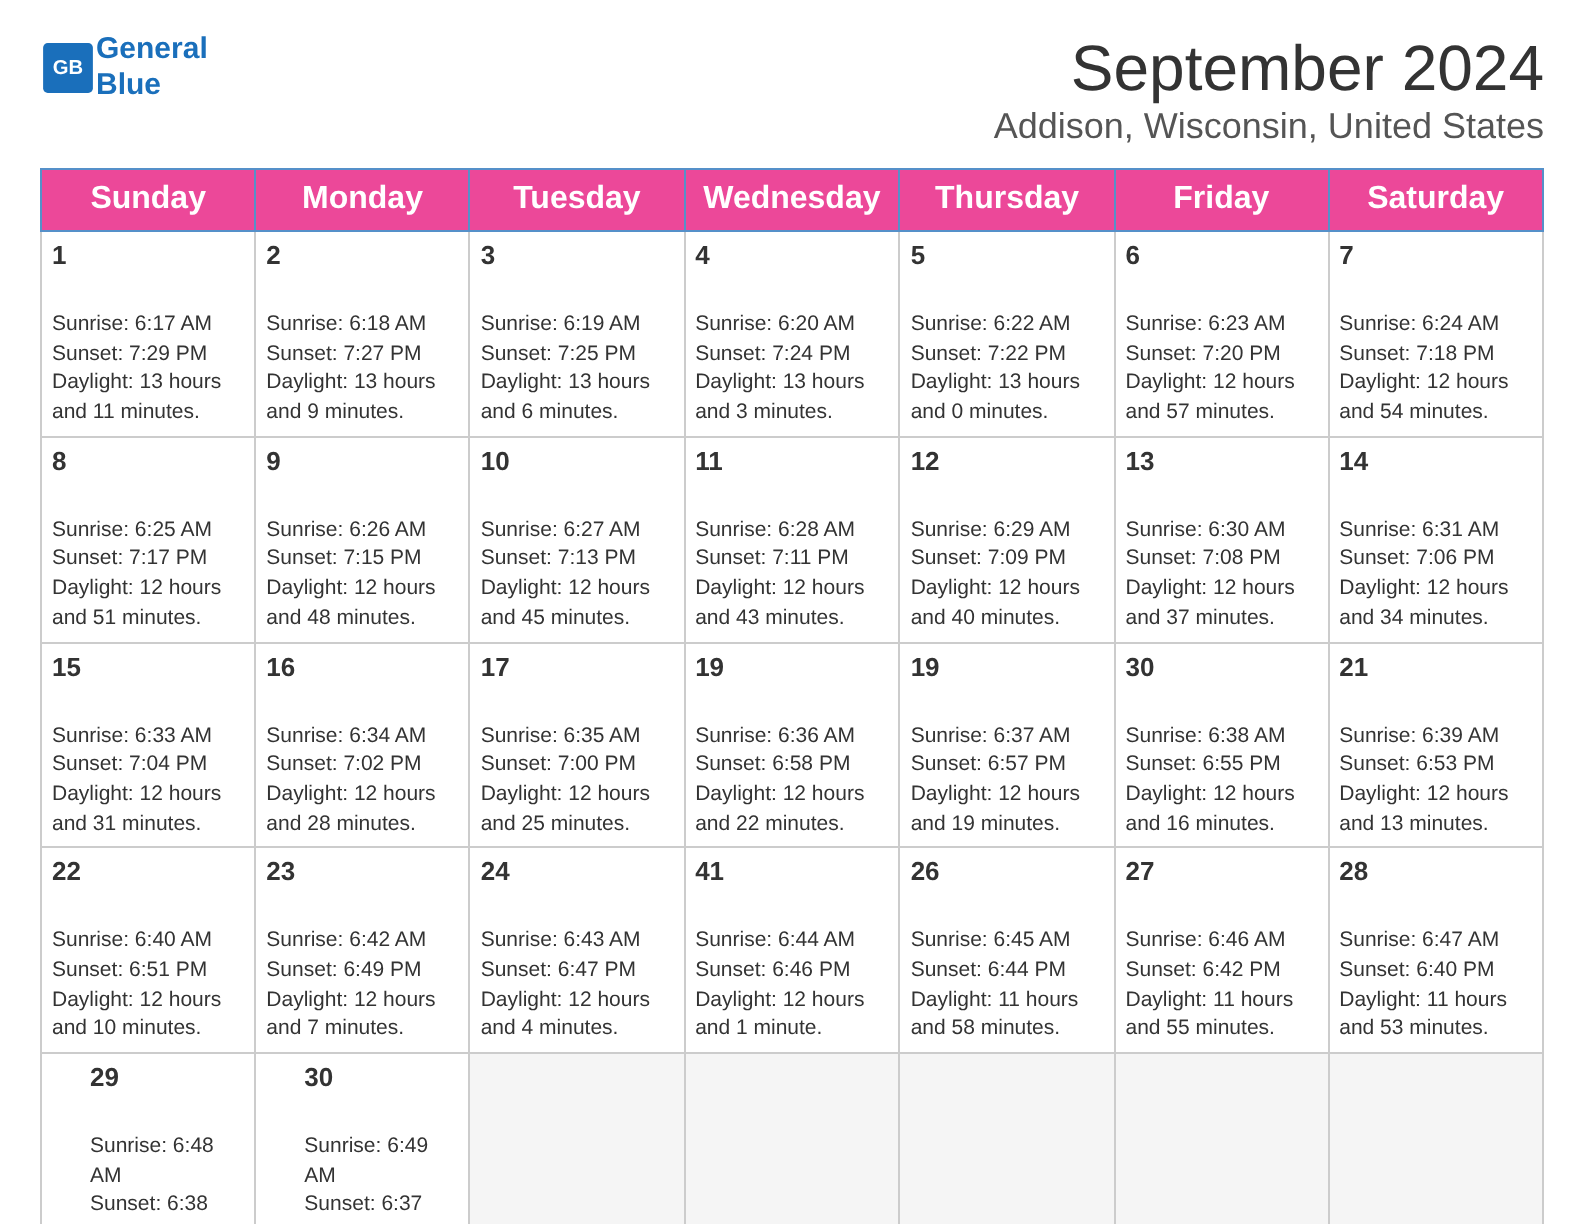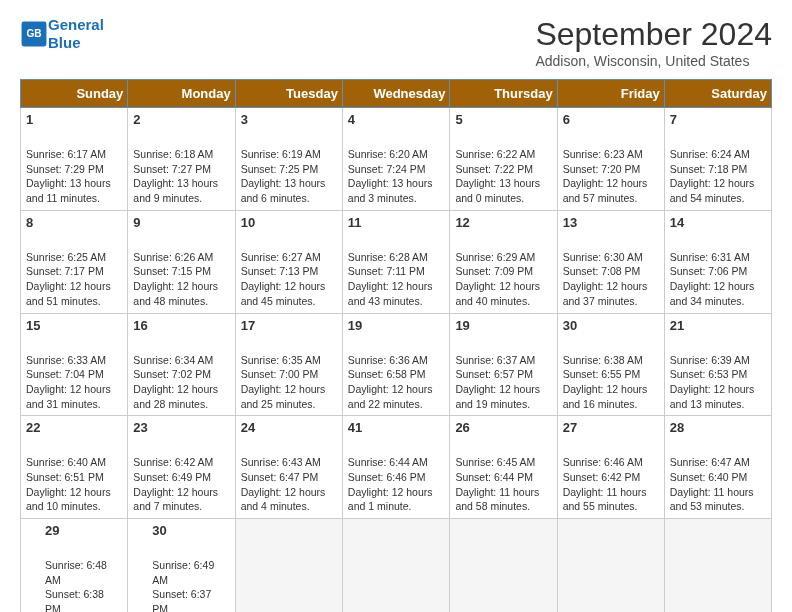--- a/index.html
+++ b/index.html
@@ -28,43 +28,44 @@
       line-height: 1.2;
     }
     .logo-text span {
       color: #1a6fbb;
     }
     .logo-icon {
       width: 28px;
       height: 28px;
     }
     .title-area {
+      text-align: right;
       margin-left: 20px;
     }
     .month-title {
       font-size: 32px;
       color: #333;
       font-weight: normal;
     }
     .location {
-      font-size: 14px;
+      font-size: 18px;
       color: #555;
     }
     .calendar {
       width: 100%;
       border-collapse: collapse;
       border: 1px solid #ccc;
     }
     .calendar th {
-      background-color: #a16207;
+      background-color: #ec4899;
       color: #fff;
-      font-size: 13px;
+      font-size: 16px;
       font-weight: bold;
       padding: 6px 4px;
-      text-align: right;
+      text-align: center;
       border: 1px solid #5590c9;
     }
     .calendar td {
       vertical-align: top;
       border: 1px solid #ccc;
       padding: 4px 5px;
       font-size: 10.5px;
       color: #333;
       width: 108px;
       min-height: 80px;

